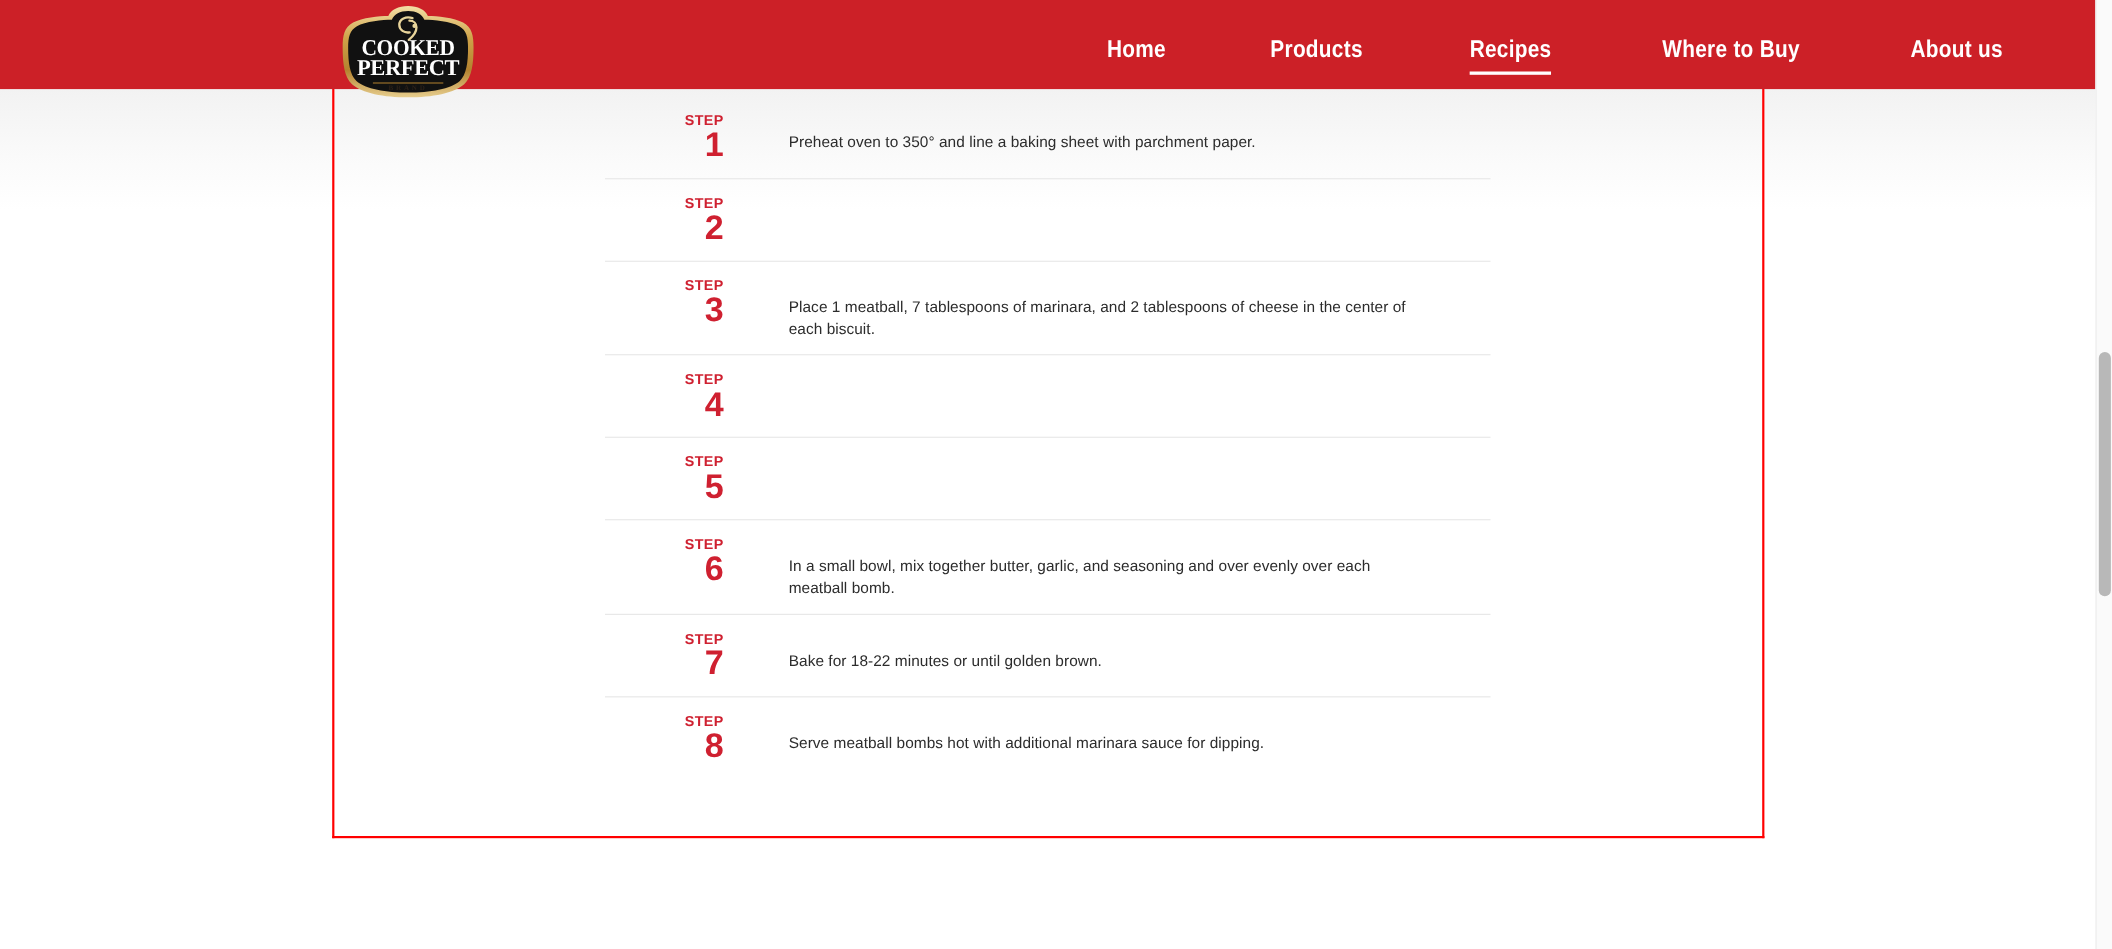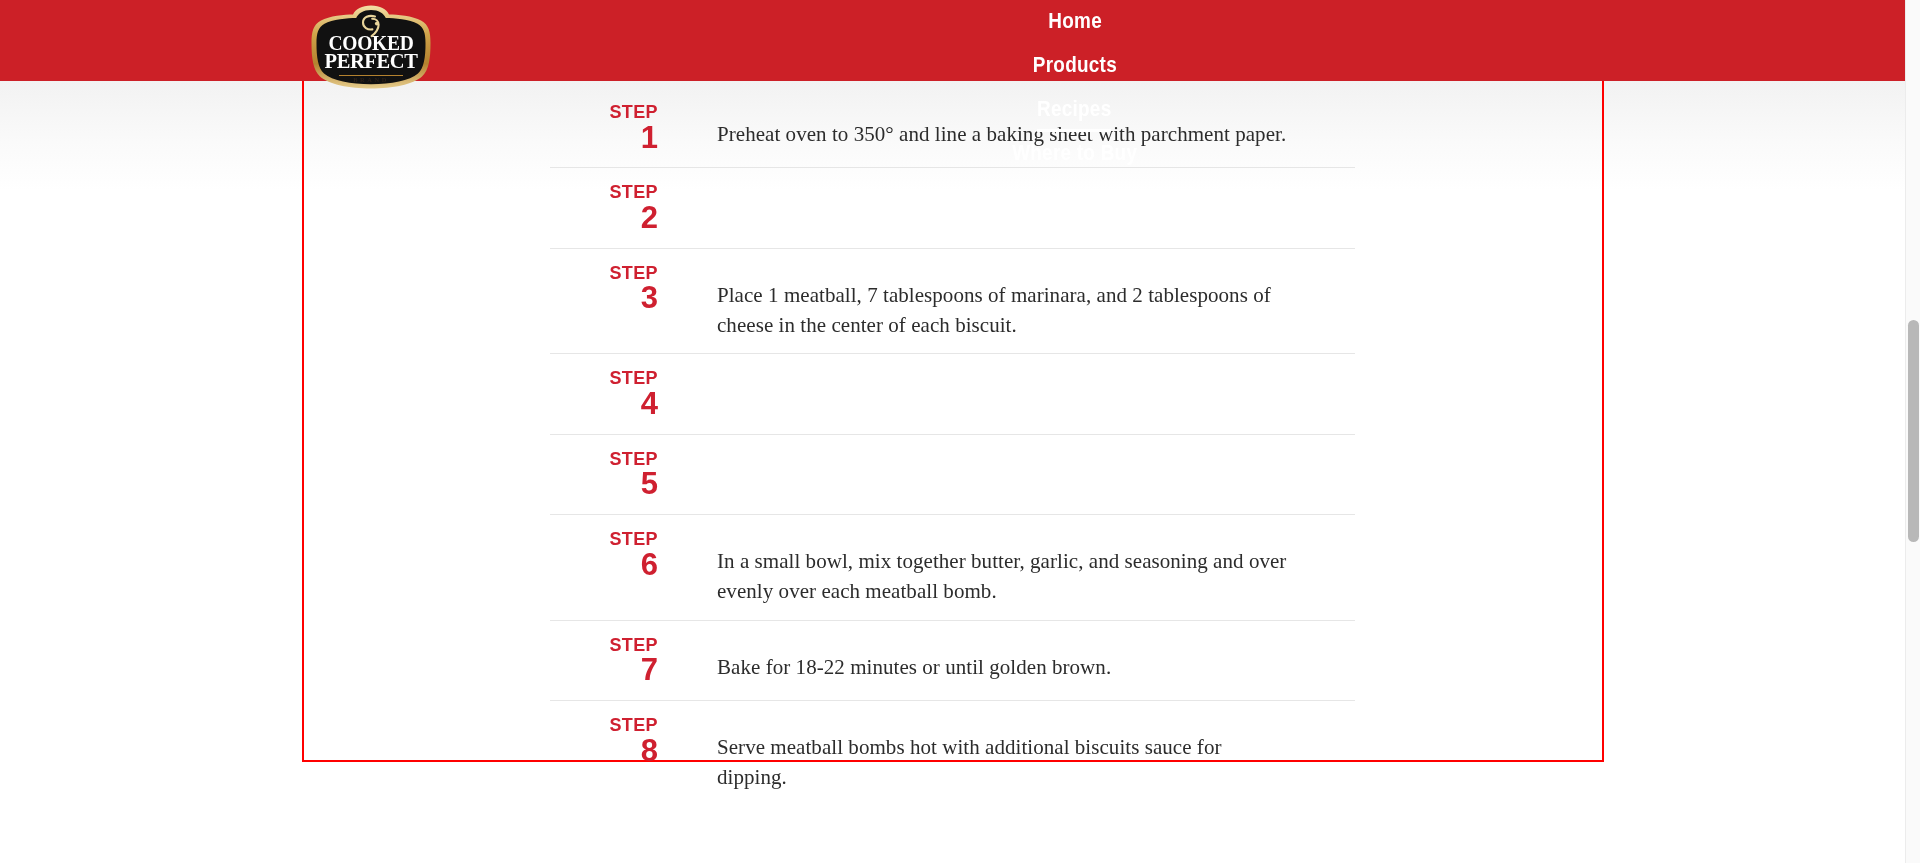--- a/index.html
+++ b/index.html
@@ -32,21 +32,20 @@
   }
 
   .nav {
     position: absolute;
     top: 0;
     left: 960px;
     height: 91px;
     display: flex;
     align-items: center;
     gap: 0;
-    flex-direction: column;
   }
 
   .nav-item {
     position: relative;
     color: #ffffff;
     font-family: "Liberation Sans", sans-serif;
     font-weight: bold;
     font-size: 22px;
     letter-spacing: 0.3px;
     line-height: 1;
@@ -130,41 +129,41 @@
     text-align: right;
     padding-right: 12px;
     padding-top: 2px;
     user-select: none;
   }
   .step-word {
     display: block;
     color: #cf2030;
     font-family: "Liberation Sans", sans-serif;
     font-weight: bold;
-    font-size: 18px;
+    font-size: 13px;
     letter-spacing: 0.4px;
     line-height: 1.1;
   }
   .step-number {
     display: block;
     color: #cf2030;
     font-family: "Liberation Sans", sans-serif;
     font-weight: bold;
     font-size: 31px;
     line-height: 1.05;
     margin-top: -1px;
   }
 
   .step-text {
     flex: 1 1 auto;
     padding-left: 47px;
     padding-top: 19px;
     color: #2c2c2c;
-    font-family: Liberation Serif, serif;
-    font-size: 21px;
+    font-family: Liberation Sans, sans-serif;
+    font-size: 14px;
     line-height: 1.42;
     letter-spacing: 0.05px;
     max-width: 620px;
   }
 
   
   .scrollbar-track {
     position: absolute;
     top: 0; right: 0;
     width: 15px;
@@ -300,21 +299,21 @@
         <span class="step-number">7</span>
       </div>
       <div class="step-text">Bake for 18-22 minutes or until golden brown.</div>
     </li>
 
     <li class="step-row">
       <div class="step-marker">
         <span class="step-word">STEP</span>
         <span class="step-number">8</span>
       </div>
-      <div class="step-text">Serve meatball bombs hot with additional biscuits sauce for dipping.</div>
+      <div class="step-text">Serve meatball bombs hot with additional marinara sauce for dipping.</div>
     </li>
 
   </ol>
 
   <div class="scrollbar-track">
     <div class="scrollbar-header-cap"></div>
     <div class="scrollbar-thumb"></div>
   </div>
 
 </div>

